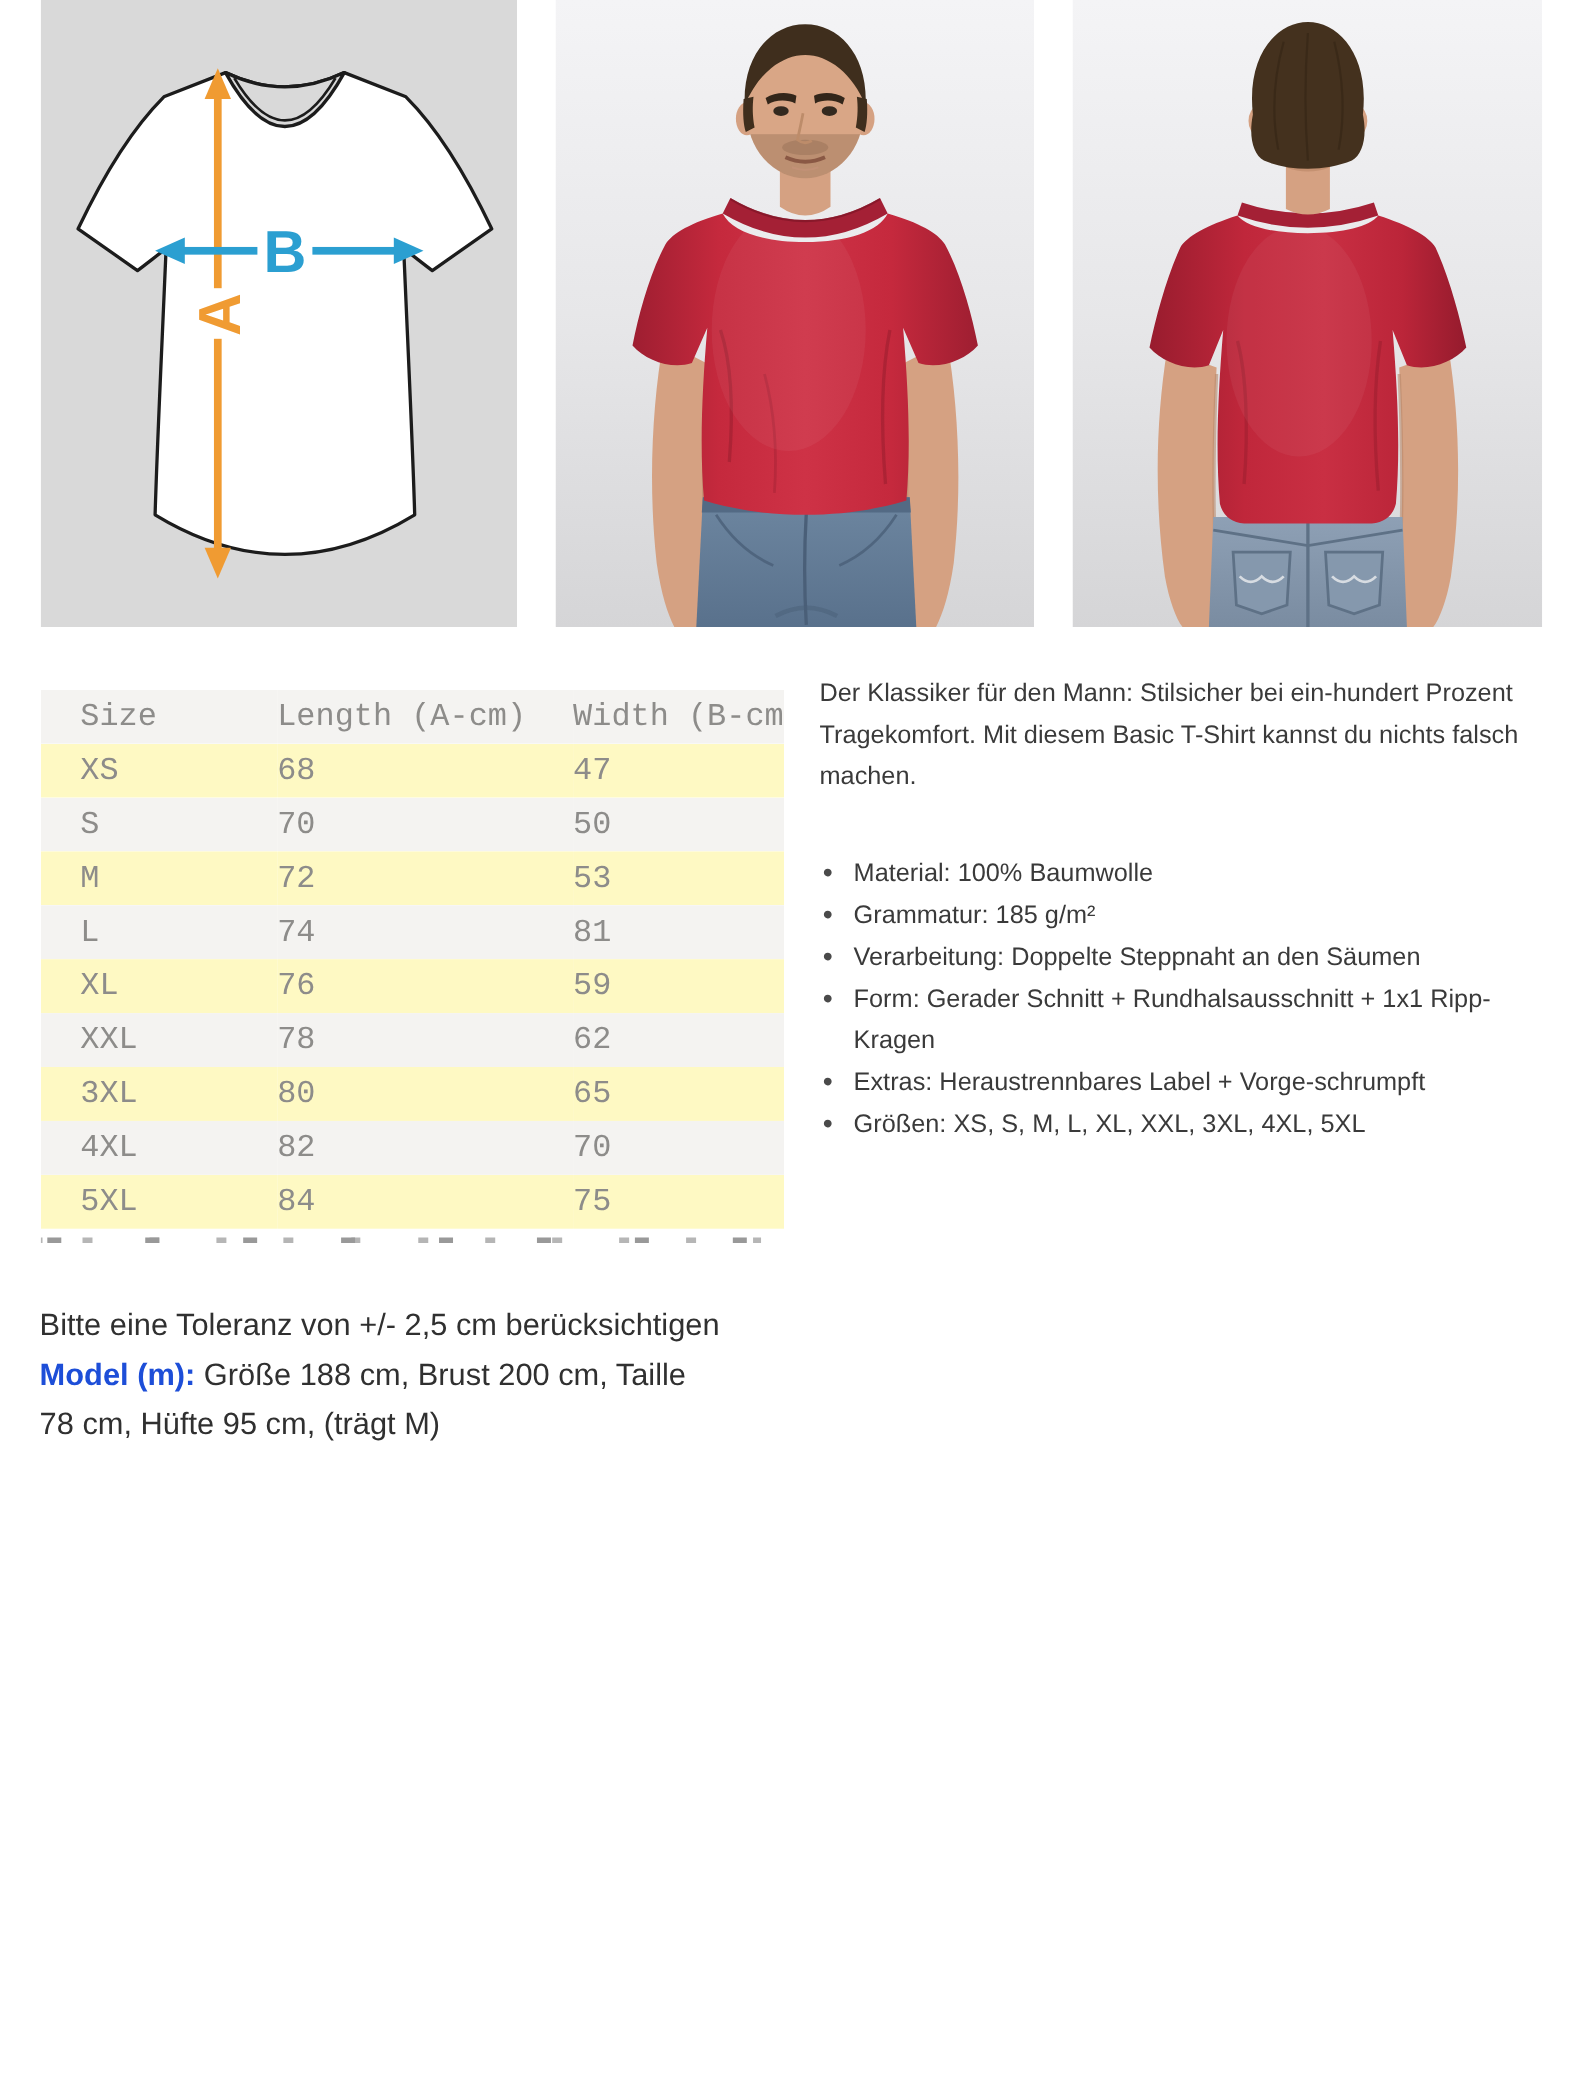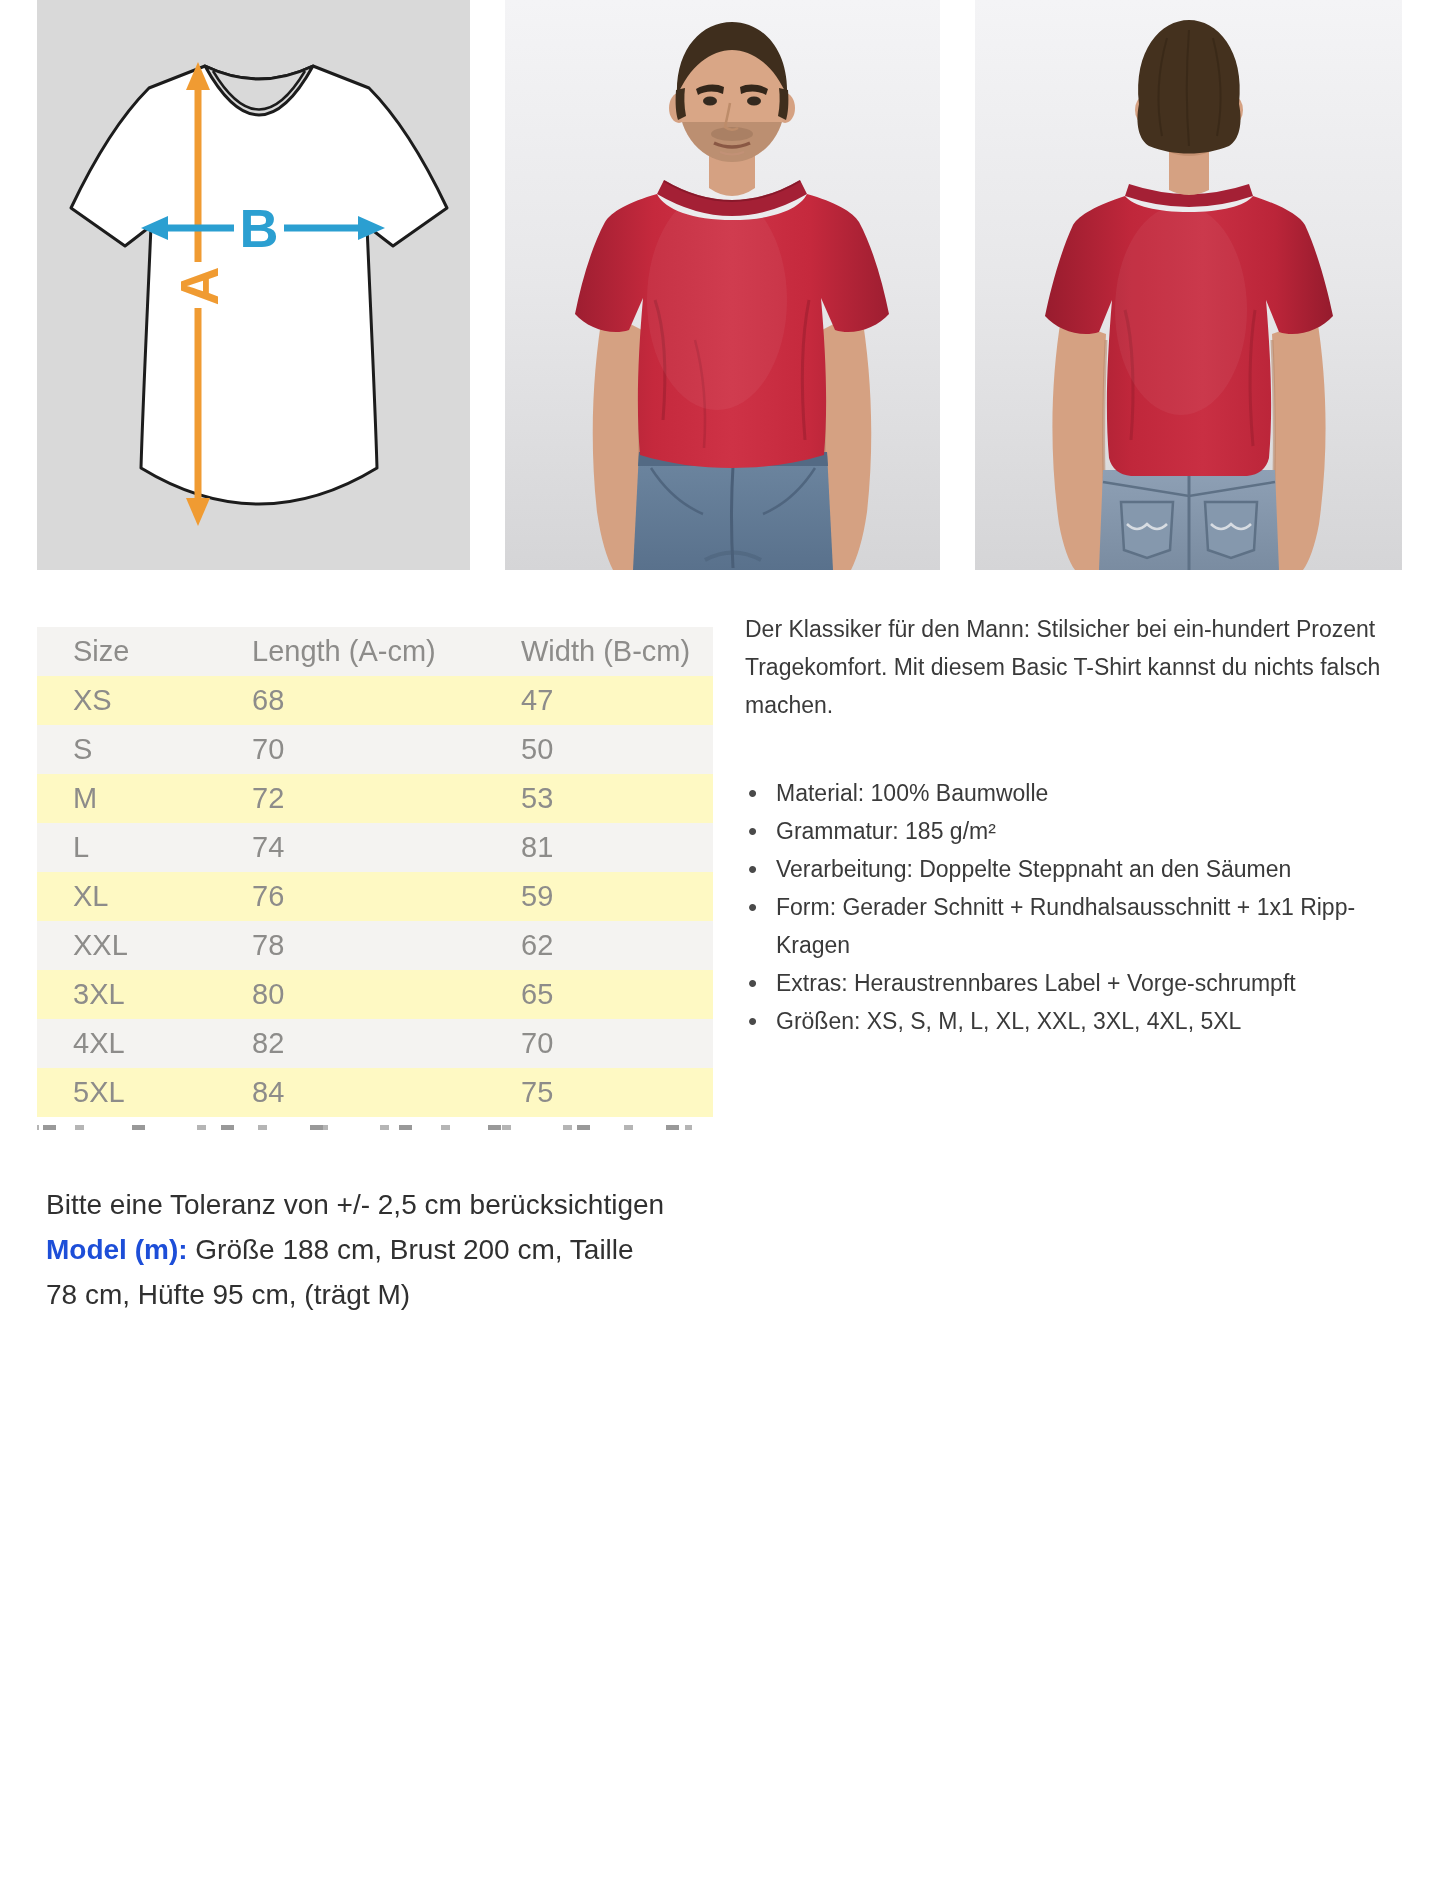--- a/index.html
+++ b/index.html
@@ -14,21 +14,21 @@
   #panel-back{left:975px;width:427px;}
 
   
   .size-table{
     position:absolute;left:37px;top:627px;width:676px;
     border-collapse:collapse;table-layout:fixed;
     font-size:29px;color:#8d8c8a;
   }
   .size-table th,.size-table td{
     box-sizing:border-box;height:49px;padding:0;vertical-align:middle;
-    font-weight:400;text-align:left;overflow:hidden;white-space:nowrap;
+    font-weight:400;text-align:left;overflow:hidden;white-space:nowrap;font-family:Liberation Mono, monospace;
   }
   .size-table th:nth-child(1),.size-table td:nth-child(1){width:215px;padding-left:36px;}
   .size-table th:nth-child(2),.size-table td:nth-child(2){width:269px;margin-top:28px;}
   .size-table th:nth-child(3),.size-table td:nth-child(3){width:192px;}
   .size-table thead tr{background:#f4f3f1;}
   .size-table tbody tr.odd-row{background:#fef9c3;}
   .size-table tbody tr.even-row{background:#f4f3f1;}
 
   
   .clip-strip{position:absolute;left:37px;top:1123px;width:655px;height:9px;overflow:hidden;}
@@ -48,21 +48,21 @@
   .description p{margin:0 0 50px 0;}
   .description ul{list-style:none;margin:0;padding:0;}
   .description li{position:relative;padding-left:31px;}
   .description li::before{
     content:"\2022";position:absolute;left:3px;top:0;
     font-size:26px;color:#4a4a4a;
   }
 
   
   .notes{
-    position:absolute;left:46px;top:1182px;width:720px;
+    position:absolute;left:36px;top:1182px;width:720px;
     font-size:28px;line-height:45px;color:#303030;
   }
   .notes .line{white-space:nowrap;}
   .notes strong{font-weight:700;color:#1d4ed8;}
 
   .panel text{font-family:"Liberation Sans","DejaVu Sans",sans-serif;}
 </style>
 </head>
 <body>
 

